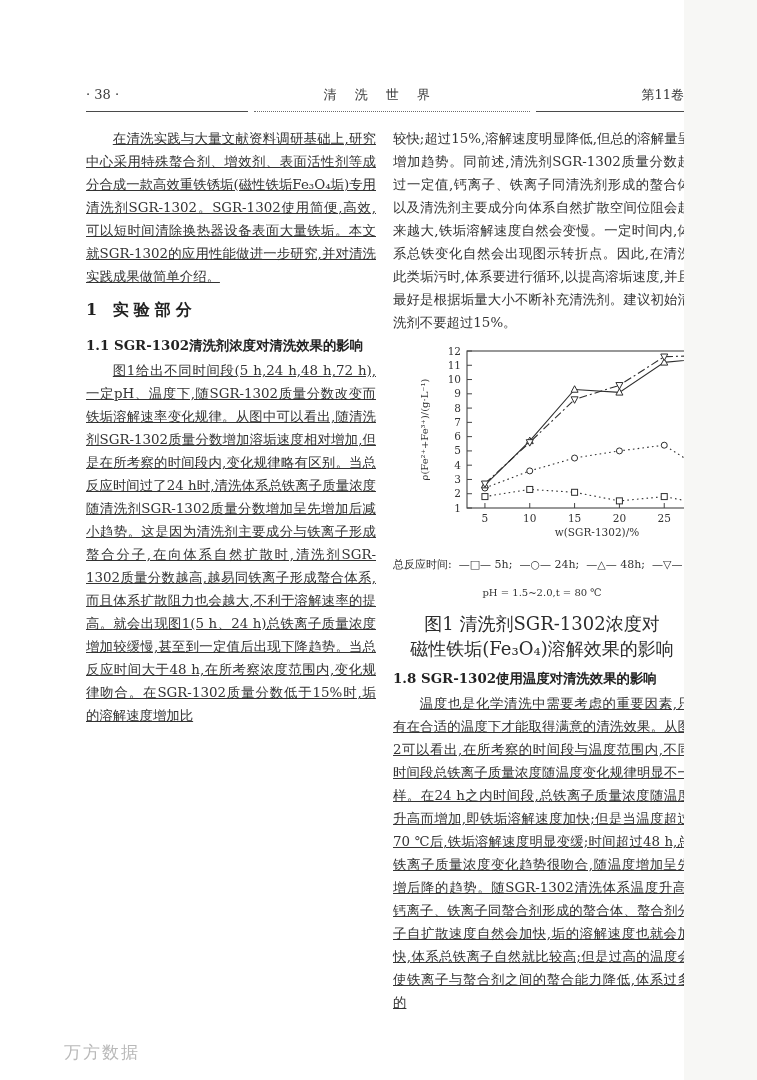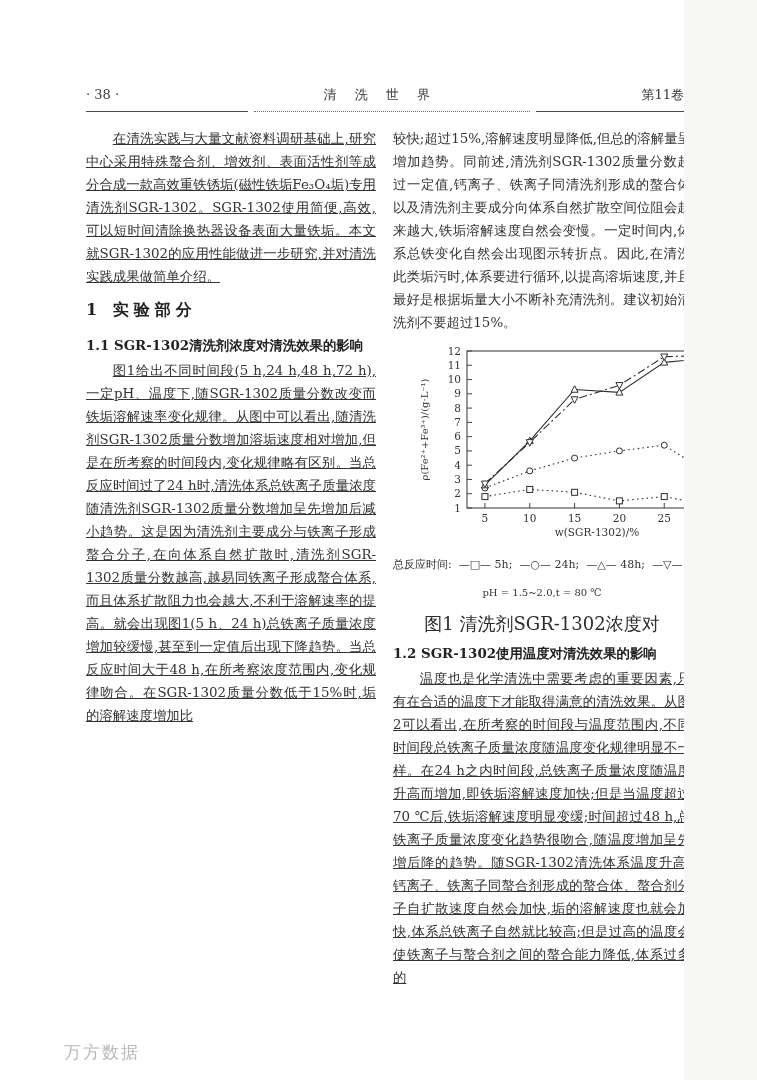--- a/index.html
+++ b/index.html
@@ -137,24 +137,25 @@
               <path d="M249.24137931034483 18.50909090909092 L245.74137931034483 12.009090909090919 L252.74137931034483 12.009090909090919 Z" fill="#fff" stroke="#2e2e2e" stroke-width="1"></path>
               <path d="M294.0689655172414 17.081818181818182 L290.5689655172414 10.581818181818182 L297.5689655172414 10.581818181818182 Z" fill="#fff" stroke="#2e2e2e" stroke-width="1"></path>
             </svg>
         </div>
         <div class="legend">
           <span>总反应时间:</span><span id="legend-items"><span class="item">—□— 5h;</span><span class="item">—○— 24h;</span><span class="item">—△— 48h;</span><span class="item">—▽— 72h;</span></span>
         </div>
         <div class="conditions">pH = 1.5~2.0,t = 80 ℃</div>
         <div class="caption">
           <div>图1  清洗剂SGR-1302浓度对</div>
+          <div>磁性铁垢(Fe₃O₄)溶解效果的影响</div>
         </div>
       </div>
 
-      <div class="h-sub">1.2  SGR-1302使用温度对清洗效果的影响</div>
+      <div class="h-sub">1.8  SGR-1302使用温度对清洗效果的影响</div>
       <p class="indent">温度也是化学清洗中需要考虑的重要因素,只有在合适的温度下才能取得满意的清洗效果。从图2可以看出,在所考察的时间段与温度范围内,不同时间段总铁离子质量浓度随温度变化规律明显不一样。在24 h之内时间段,总铁离子质量浓度随温度升高而增加,即铁垢溶解速度加快;但是当温度超过70 ℃后,铁垢溶解速度明显变缓;时间超过48 h,总铁离子质量浓度变化趋势很吻合,随温度增加呈先增后降的趋势。随SGR-1302清洗体系温度升高,钙离子、铁离子同螯合剂形成的螯合体、螯合剂分子自扩散速度自然会加快,垢的溶解速度也就会加快,体系总铁离子自然就比较高;但是过高的温度会使铁离子与螯合剂之间的螯合能力降低,体系过多的</p>
     </div>
 
   </div>
 
   <div class="watermark">万方数据</div>
 
 </div>
 
 </body></html>

